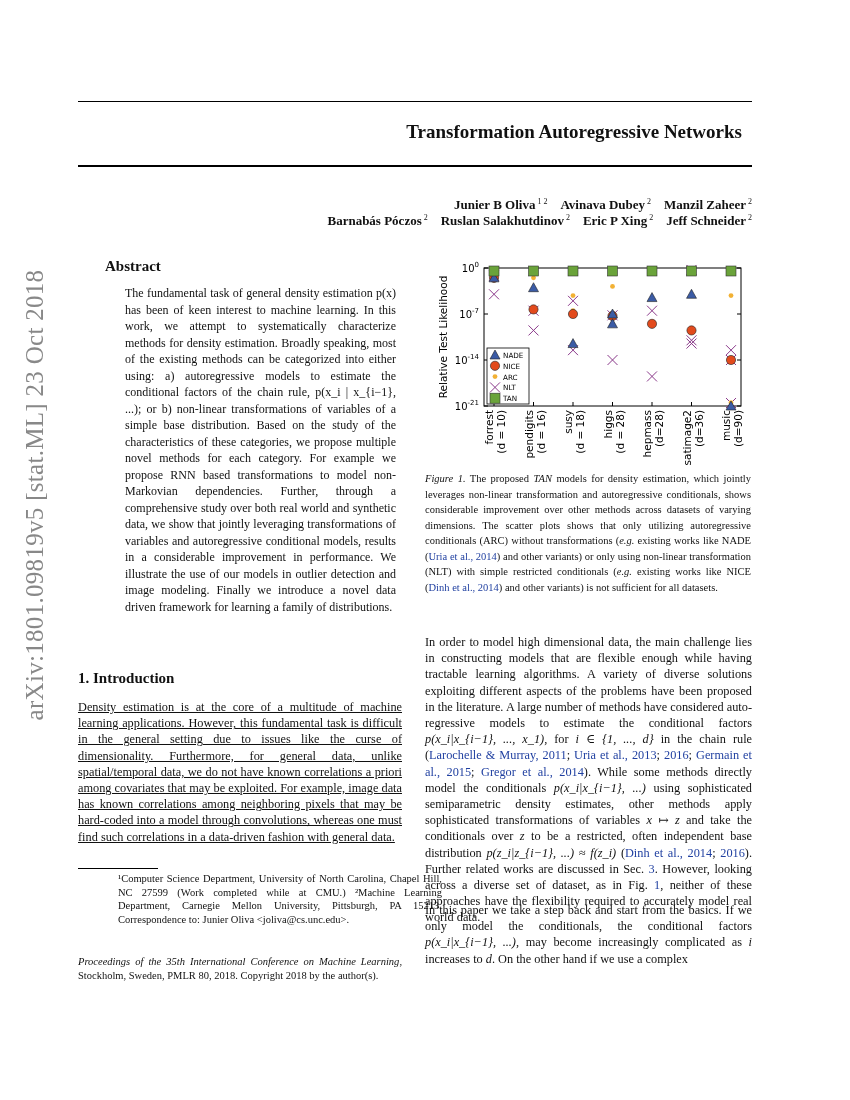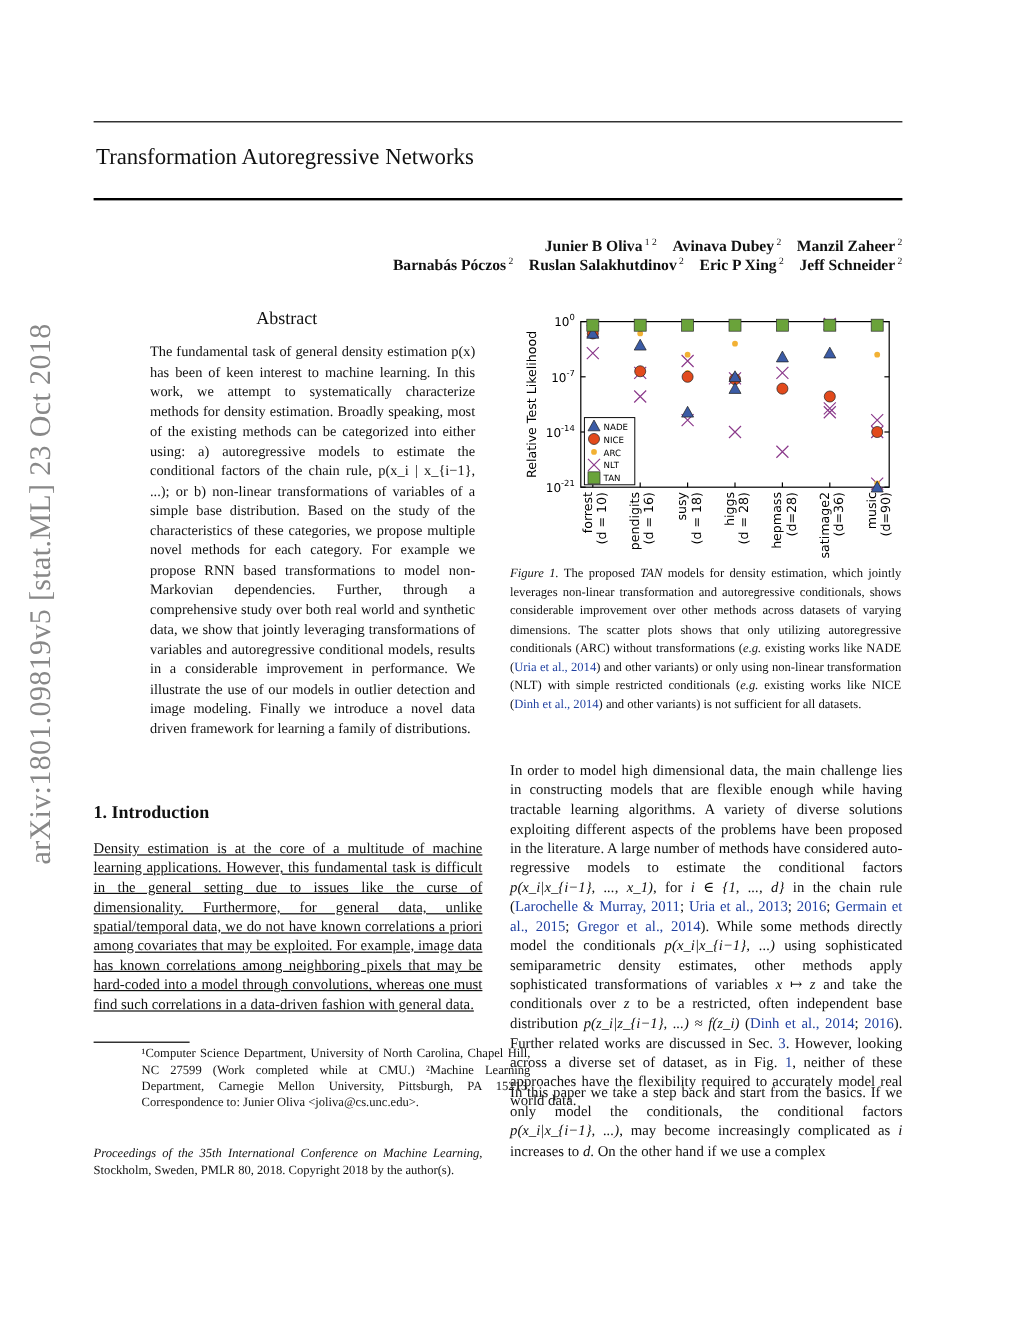--- a/index.html
+++ b/index.html
@@ -1,29 +1,29 @@
 <!DOCTYPE html>
 <html><head>
 <meta charset="utf-8">
 <style>
   html, body { margin: 0; padding: 0; background: #ffffff; }
   body { width: 850px; height: 1100px; position: relative; overflow: hidden;
          font-family: "Liberation Serif", "DejaVu Serif", serif; color: #111; }
   .abs { position: absolute; }
   .rule { position: absolute; left: 78px; width: 674px; background: #000; }
-  .title { position: absolute; left: 80px; width: 674px; top: 121px; text-align: left;
-           font-size: 19px; font-weight: normal; }
+  .title { position: absolute; left: 68px; width: 674px; top: 121px; text-align: right;
+           font-size: 19px; font-weight: bold; }
   .authors { position: absolute; left: 78px; width: 674px; text-align: right; font-size: 13px; font-weight: bold; }
   .authors sup { font-size: 8px; font-weight: normal; }
   .arxiv { position: absolute; left: 20px; top: 290px; width: 30px; height: 410px; }
   .arxiv span { position: absolute; left: 50%; top: 50%; white-space: nowrap;
                 transform: translate(-50%, -50%) rotate(-90deg);
                 font-family: "Liberation Serif", serif; font-size: 25px; color: #888; letter-spacing: 0.3px; }
-  .abs-head { position: absolute; left: 105px; width: 268px; top: 258px; text-align: center;
-              font-size: 15px; font-weight: normal; }
+  .abs-head { position: absolute; left: 105px; width: 268px; top: 258px; 
+              font-size: 15px; font-weight: bold; }
   .col-text { position: absolute; font-size: 12.2px; line-height: 16.2px; text-align: justify; hyphens: manual; }
   .col-text p { margin: 0; }
   .section-head { position: absolute; left: 78px; top: 670px; font-size: 15px; font-weight: bold; text-align: center; }
   .fn-rule { position: absolute; left: 78px; top: 868px; width: 80px; height: 1px; background: #000; }
   .footnote { position: absolute; left: 78px; width: 324px; font-size: 10.5px; line-height: 13.5px; text-align: justify; }
   .caption { position: absolute; left: 425px; width: 326px; top: 471px; font-size: 10.5px; line-height: 15.5px; text-align: justify; }
   .link { color: #1f3fa0; }
   .it { font-style: italic; }
   svg text { font-family: "DejaVu Sans", sans-serif; }
 </style>

